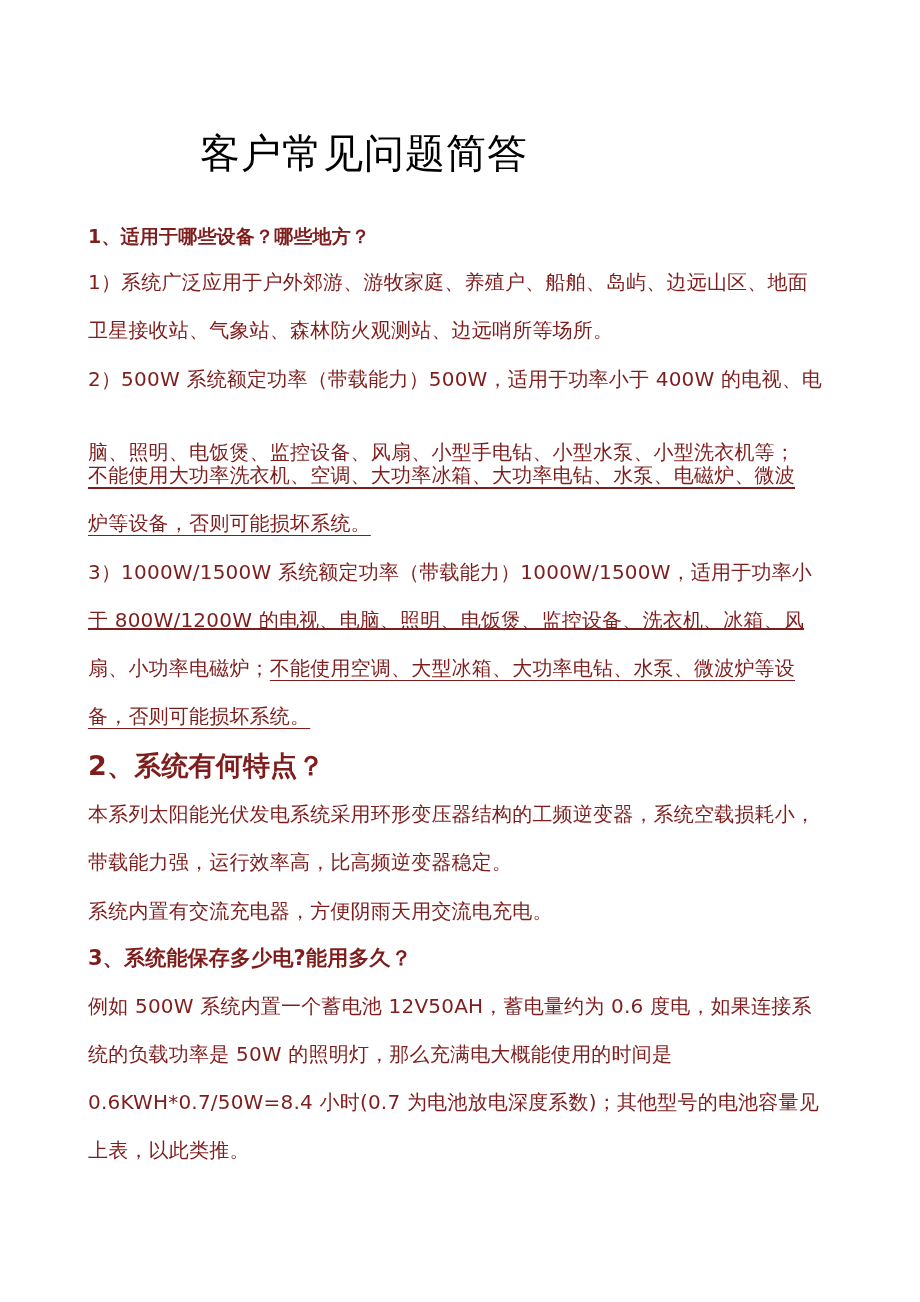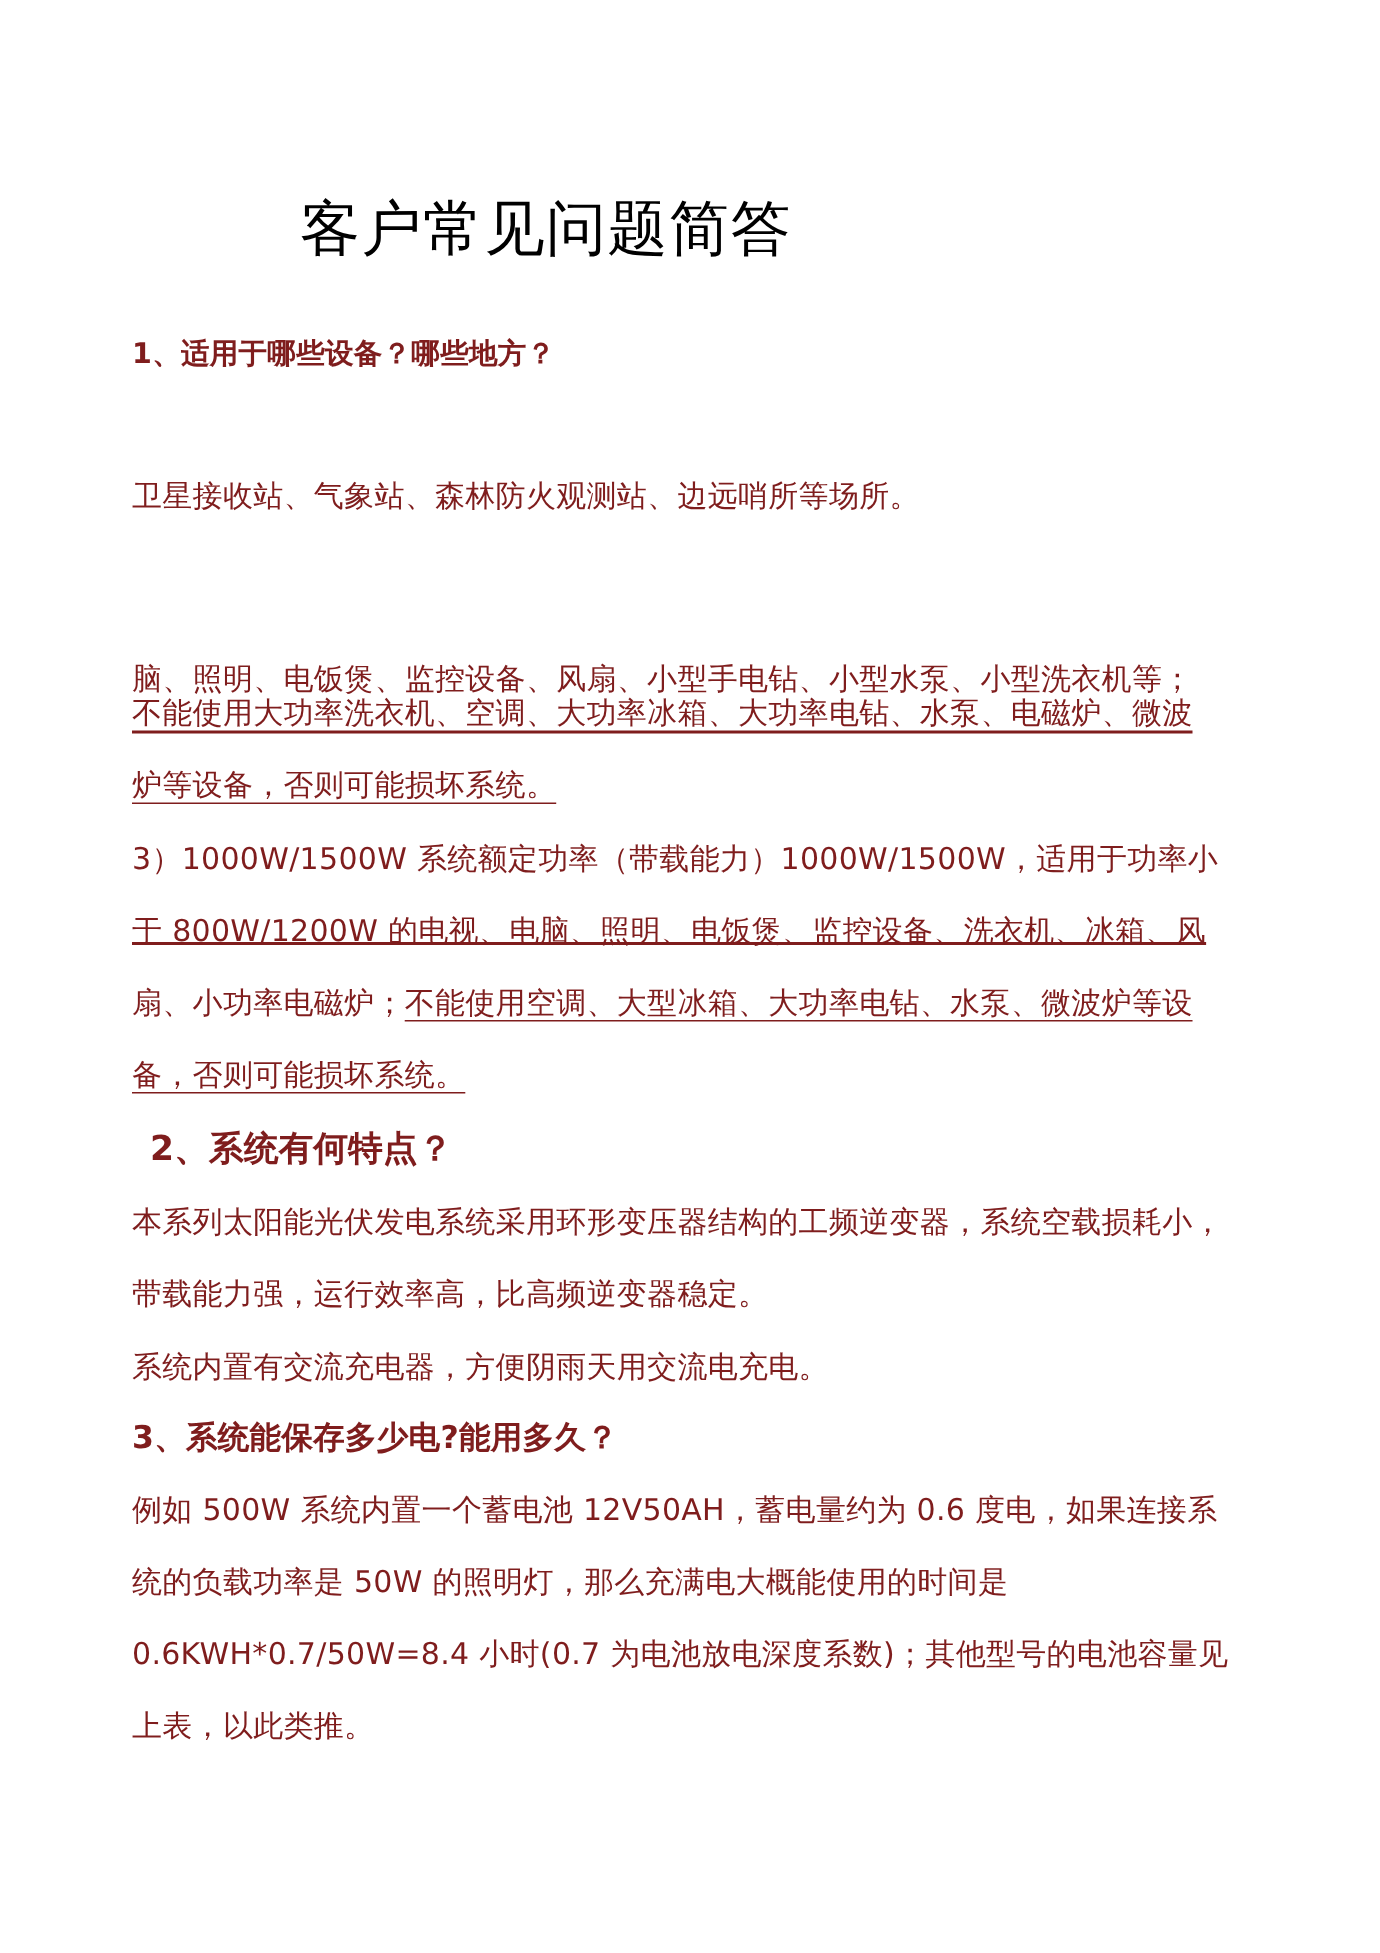--- a/index.html
+++ b/index.html
@@ -14,35 +14,37 @@
       text-align: center; font-size: 40px; line-height: 56px;
       font-family: "DejaVu Serif", "Liberation Serif", serif;
       font-weight: normal; letter-spacing: 1px; color: #000;
     }
     .line {
       position: absolute; left: 88px; white-space: nowrap;
       font-size: 20px; line-height: 28px; color: #7f1d1d;
       letter-spacing: 0.2px;
     }
     .h1 { font-size: 19px; font-weight: bold; }
-    .h2 { font-size: 23px; font-weight: bold; line-height: 36px; margin-left: 12px; }
+    .h2 { font-size: 27px; font-weight: bold; line-height: 36px; }
     .h3 { font-size: 21px; font-weight: bold; }
     .u { text-decoration: underline; text-underline-offset: 5px; text-decoration-thickness: 1px; }
   </style>
 </head>
 <body>
 
 <div class="page">
 
   <h1 class="title">客户常见问题简答</h1>
 
   <div class="line h1" style="top:222px;">1、适用于哪些设备？哪些地方？</div>
 
+  <div class="line" style="top:268px;">1）系统广泛应用于户外郊游、游牧家庭、养殖户、船舶、岛屿、边远山区、地面</div>
   <div class="line" style="top:316px;">卫星接收站、气象站、森林防火观测站、边远哨所等场所。</div>
 
+  <div class="line" style="top:365px;">2）500W 系统额定功率（带载能力）500W，适用于功率小于 400W 的电视、电</div>
   <div class="line" style="top:413px;margin-top:25px;">脑、照明、电饭煲、监控设备、风扇、小型手电钻、小型水泵、小型洗衣机等；</div>
   <div class="line u" style="top:461px;text-decoration:underline;">不能使用大功率洗衣机、空调、大功率冰箱、大功率电钻、水泵、电磁炉、微波</div>
   <div class="line u" style="top:509px;">炉等设备，否则可能损坏系统。</div>
 
   <div class="line" style="top:558px;">3）1000W/1500W 系统额定功率（带载能力）1000W/1500W，适用于功率小</div>
   <div class="line" style="top:606px;text-decoration:underline;">于 800W/1200W 的电视、电脑、照明、电饭煲、监控设备、洗衣机、冰箱、风</div>
   <div class="line" style="top:654px;">
     <span>扇、小功率电磁炉；</span><span class="u">不能使用空调、大型冰箱、大功率电钻、水泵、微波炉等设</span>
   </div>
   <div class="line u" style="top:702px;">备，否则可能损坏系统。</div>

